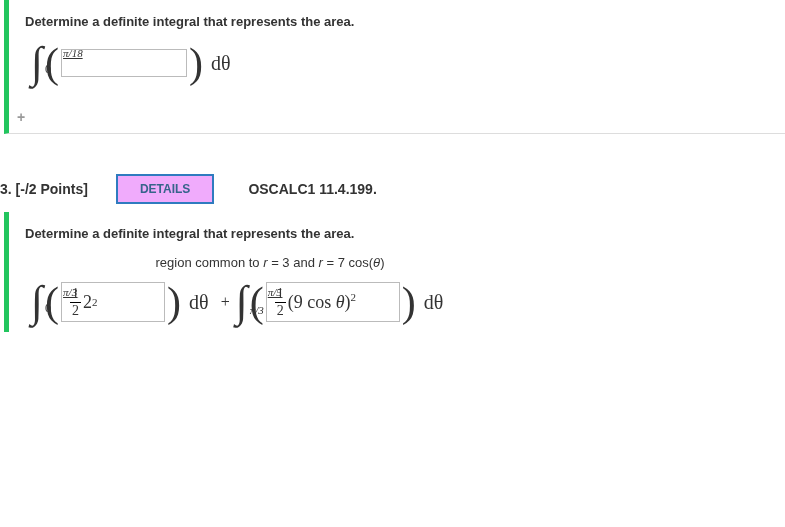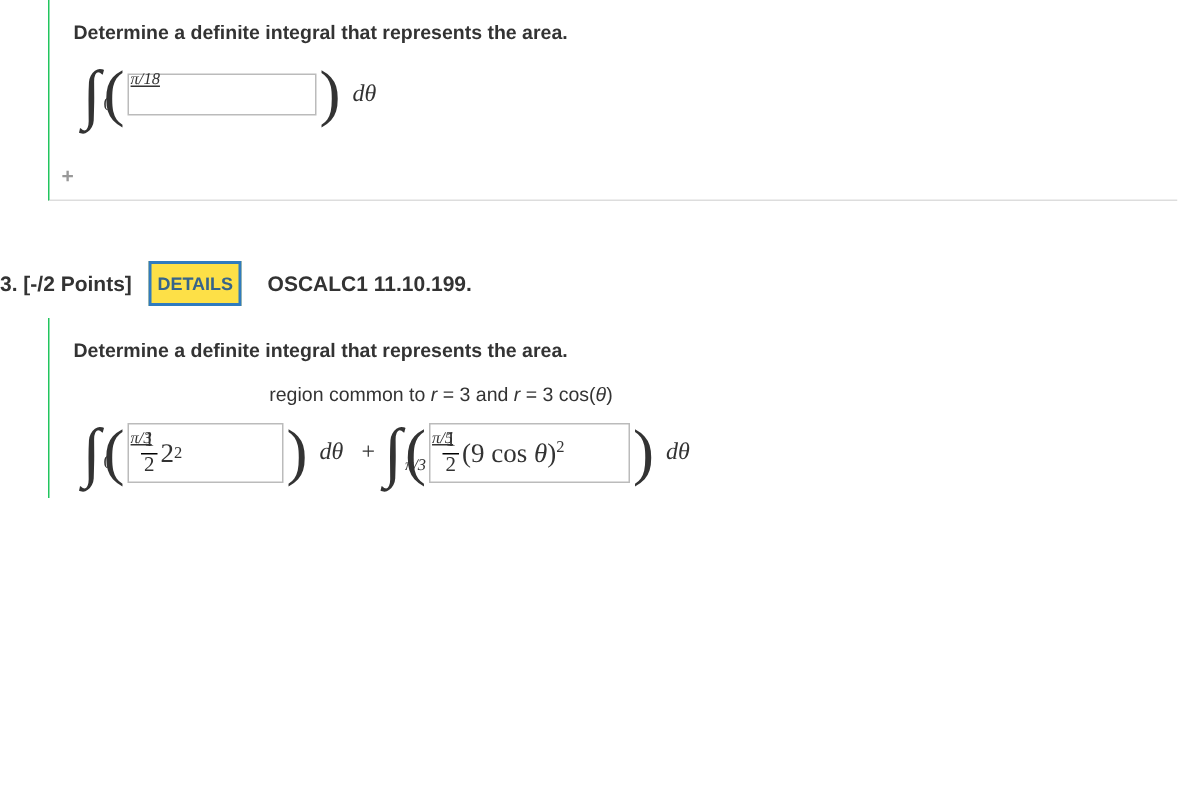--- a/index.html
+++ b/index.html
@@ -5,23 +5,23 @@
   body {
     font-family: Arial, Helvetica, sans-serif;
     font-size: 13px;
     color: #333;
     margin: 0;
     padding: 0;
     background: #fff;
     width: 785px;
   }
   .question-block {
-    border-left: 1px solid #22c55e;
+    border-left: 5px solid #22c55e;
     border-bottom: 1px solid #ddd;
-    margin-left: 32px;
+    margin-left: 4px;
     padding: 14px 0 50px 16px;
     position: relative;
   }
   .question-block.second {
     border-bottom: none;
     padding-bottom: 10px;
   }
   .prompt {
     font-weight: bold;
     margin-bottom: 14px;
@@ -29,35 +29,35 @@
   .subprompt {
     text-align: center;
     width: 410px;
     margin: 0 0 12px 40px;
     font-style: normal;
   }
   .subprompt .var { font-style: italic; }
   .header-row {
     display: flex;
     align-items: center;
-    gap: 11px;
+    gap: 28px;
     margin: 40px 0 8px 0;
     padding-left: 0;
   }
   .qnum {
     font-weight: bold;
     font-size: 14px;
   }
   .details-btn {
     border: 2px solid #2f7bbf;
     color: #36648b;
     font-weight: bold;
     font-size: 12px;
-    padding: 6px 4px;
-    background: #fde047;
+    padding: 6px 22px;
+    background: #f0abfc;
     cursor: pointer;
   }
   .ref {
     font-weight: bold;
     font-size: 14px;
     margin-left: 6px;
   }
   .math-row {
     display: flex;
     align-items: center;
@@ -104,23 +104,22 @@
   .input-box {
     width: 116px;
     height: 26px;
     border: 1px solid #bbb;
     background: #fff;
     padding: 0 4px;
     font-family: "Times New Roman", serif;
     font-size: 15px;
   }
   .dth {
-    font-style: italic;
     margin: 0 6px;
-    font-size: 16px;
+    font-size: 20px;
   }
   .plus {
     margin: 0 6px;
     font-size: 16px;
   }
   .frac {
     display: inline-flex;
     flex-direction: column;
     align-items: center;
     font-size: 14px;
@@ -172,27 +171,27 @@
   </div>
 
   <div class="expand-handle">+</div>
 </div>
 
 <div class="header-row">
   <span class="qnum">
     <span>3.</span><span> [-/2 Points]</span>
   </span>
   <button class="details-btn">DETAILS</button>
-  <span class="ref">OSCALC1 11.10.199.</span>
+  <span class="ref">OSCALC1 11.4.199.</span>
 </div>
 
 <div class="question-block second">
   <div class="prompt">Determine a definite integral that represents the area.</div>
   <div class="subprompt">
-    <span>region common to </span><span class="var">r</span><span> = 3 and </span><span class="var">r</span><span> = 3 cos(</span><span class="theta">θ</span><span>)</span>
+    <span>region common to </span><span class="var">r</span><span> = 3 and </span><span class="var">r</span><span> = 7 cos(</span><span class="theta">θ</span><span>)</span>
   </div>
 
   <div class="math-row">
 
     <span class="integral-box">
       <span class="int-sign">∫</span>
       <span class="int-lims">
         <span class="int-up">π/3</span>
         <span class="int-lo">0</span>
       </span>

